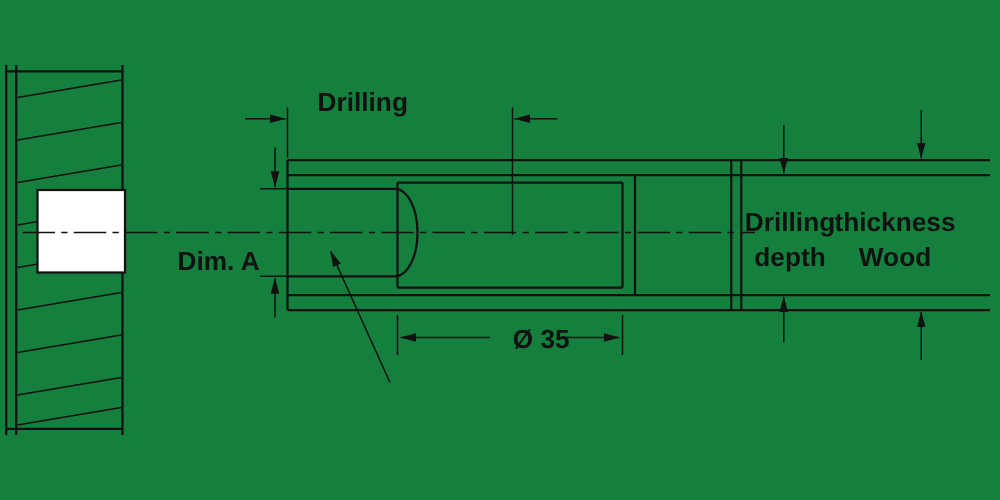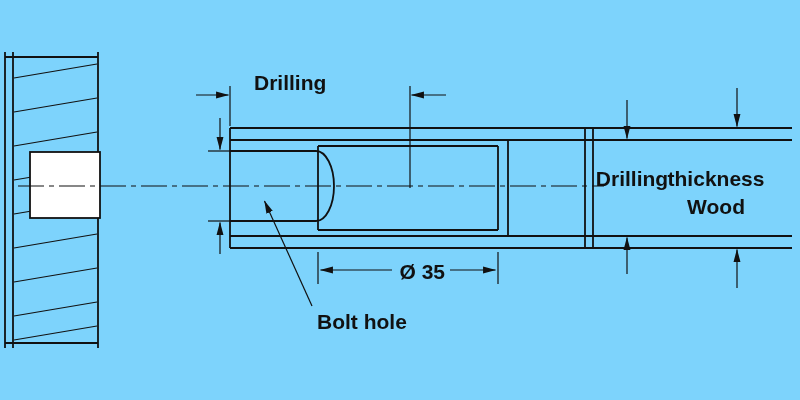--- a/index.html
+++ b/index.html
@@ -1,21 +1,21 @@
 <!DOCTYPE html>
 <html><head>
 <meta charset="utf-8">
 <style>
   html, body { margin: 0; padding: 0; }
   body { background: #ffffff; font-family: "Liberation Sans", sans-serif; }
   .stage {
     position: relative;
     width: 800px;
     height: 400px;
-    background: #7dd3fc;
+    background: #15803d;
     overflow: hidden;
   }
   .stage svg { position: absolute; left: 0; top: 0; }
   .label {
     position: absolute;
     font-weight: bold;
     font-size: 21px;
     color: #111111;
     line-height: 26px;
     white-space: nowrap;
@@ -116,27 +116,28 @@
         <line x1="737" y1="288" x2="737" y2="249.5" marker-end="url(#arw)"></line>
       </g>
 
     </g>
   </svg>
 
   <div class="label" style="left:254px; top:70px;">
     <span class="ln">Drilling</span>
   </div>
 
+  <div class="label" style="left:142px; top:197px;">Dim. A</div>
 
-  <div class="label center" style="left:371px; top:259px; width:74px;text-align:right;">Ø 35</div>
+  <div class="label center" style="left:396px; top:259px; width:74px;">Ø 35</div>
 
-  <div class="label" style="left:317px; top:309px;">Bolt hole</div>
 
   <div class="label center" style="left:594px; top:165px; width:76px; line-height:28px;">
     <span class="ln">Drilling</span>
+    <span class="ln">depth</span>
   </div>
 
   <div class="label center" style="left:662px; top:165px; width:108px; line-height:28px;">
     <span class="ln">thickness</span>
     <span class="ln">Wood</span>
   </div>
 
 </div>
 
 </body></html>

